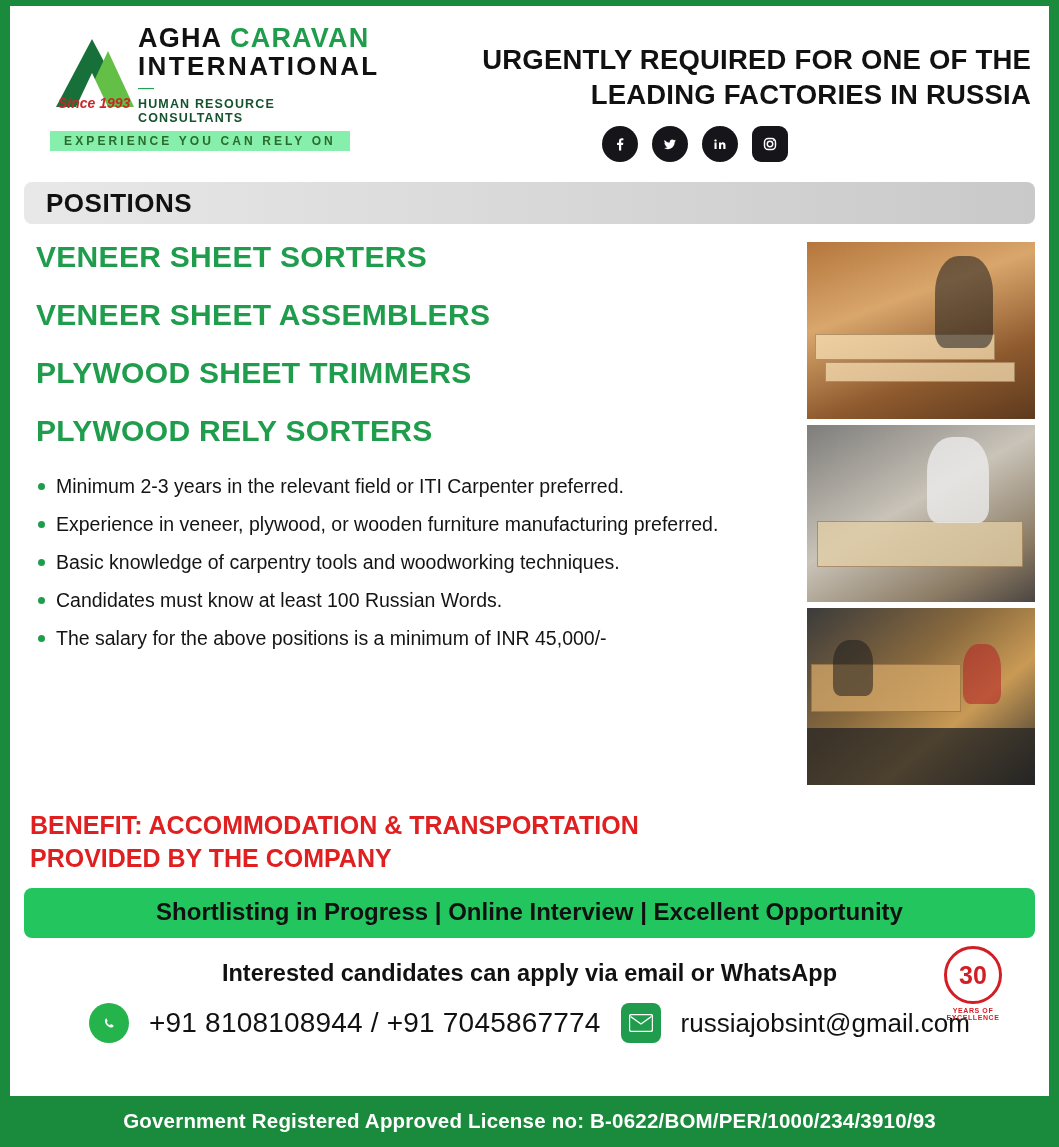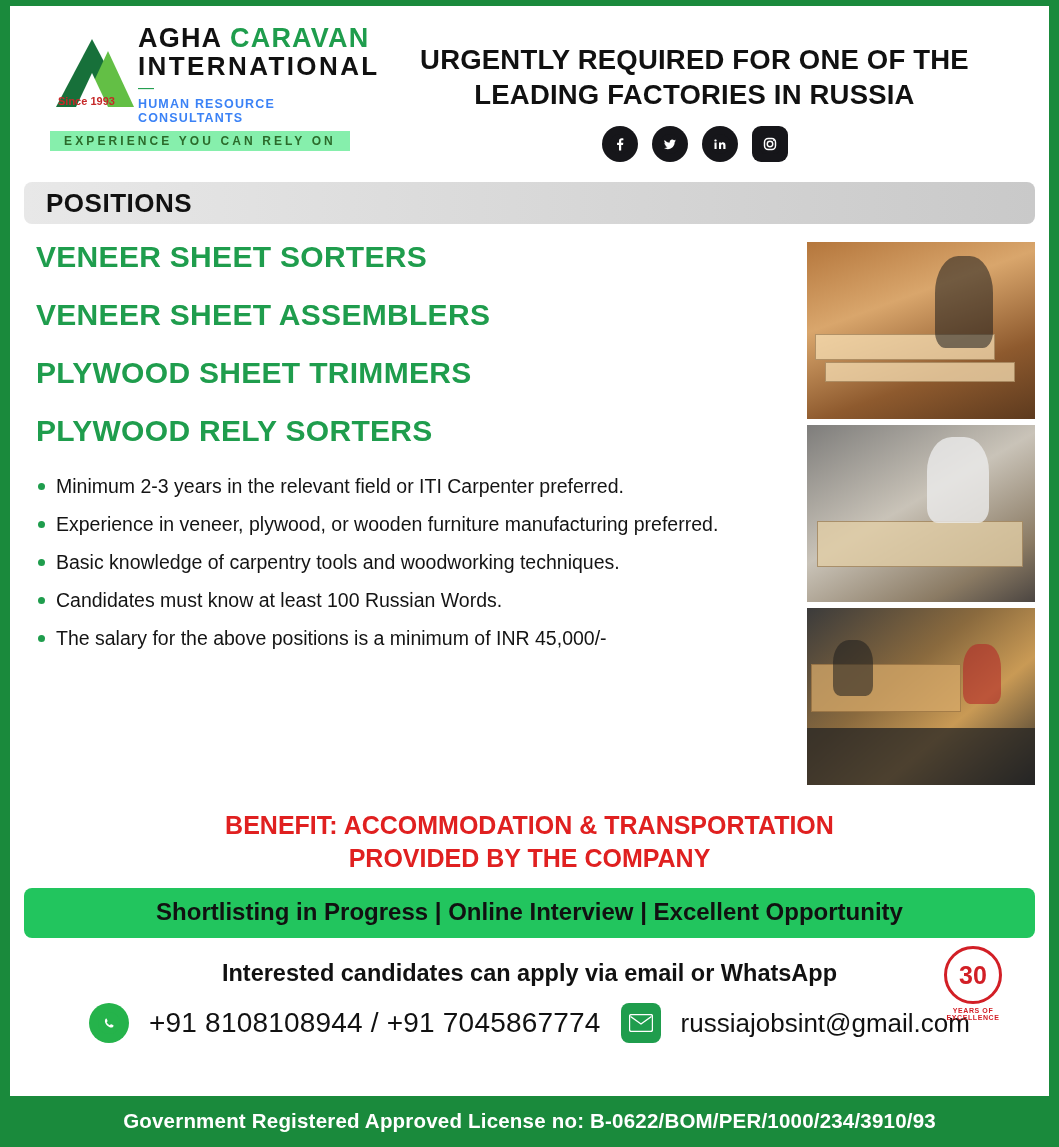--- a/index.html
+++ b/index.html
@@ -83,44 +83,45 @@
   .logo-dash {
     color: #1f9d4d;
     font-size: 16px;
     line-height: 0.8;
     margin: 1px 0 2px 0;
   }
   .logo-l3 {
     font-size: 12.5px;
     font-weight: bold;
     letter-spacing: 1.15px;
-    color: #3b82f6;
+    color: #14532d;
   }
   .since-badge {
     position: absolute;
     left: 8px; top: 60px;
-    font-size: 11px;
+    font-size: 14px;
     font-weight: bold;
     color: #c62828;
+    font-style: italic;
   }
   .logo-strip {
     margin-top: 6px;
     background: #86efac;
     width: 300px;
     text-align: center;
     font-size: 12px;
     font-weight: bold;
     letter-spacing: 3.1px;
     color: #2b6b2b;
     padding: 3px 0;
   }
 
   .header-right {
     flex: 1;
-    text-align: center;
+    text-align: right;
     padding-top: 18px;
   }
   .headline {
     font-size: 27.5px;
     font-weight: bold;
     color: #111;
     line-height: 1.28;
     letter-spacing: 0.2px;
   }
   .social-row {
@@ -218,21 +219,21 @@
   }
   .photo .plank {
     position: absolute;
     background: rgba(245,222,179,0.75);
     border: 1px solid rgba(120,85,45,0.5);
   }
 
   
   .benefit {
     margin: 18px 20px 0 20px;
-    text-align: center;
+    text-align: left;
     color: #e02020;
     font-size: 25px;
     font-weight: bold;
     line-height: 1.3;
   }
   .highlight-bar {
     margin: 14px 14px 0 14px;
     background: #22c55e;
     border-radius: 8px;
     text-align: center;

